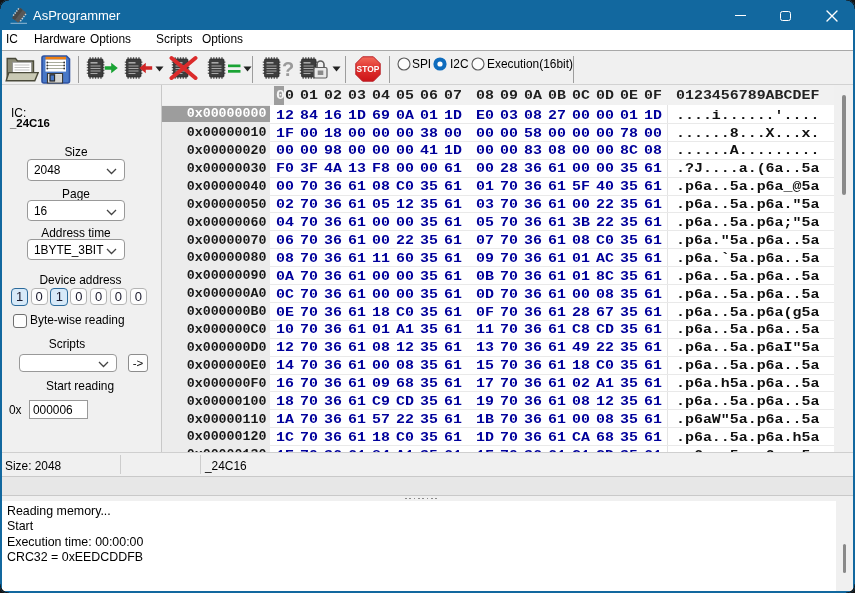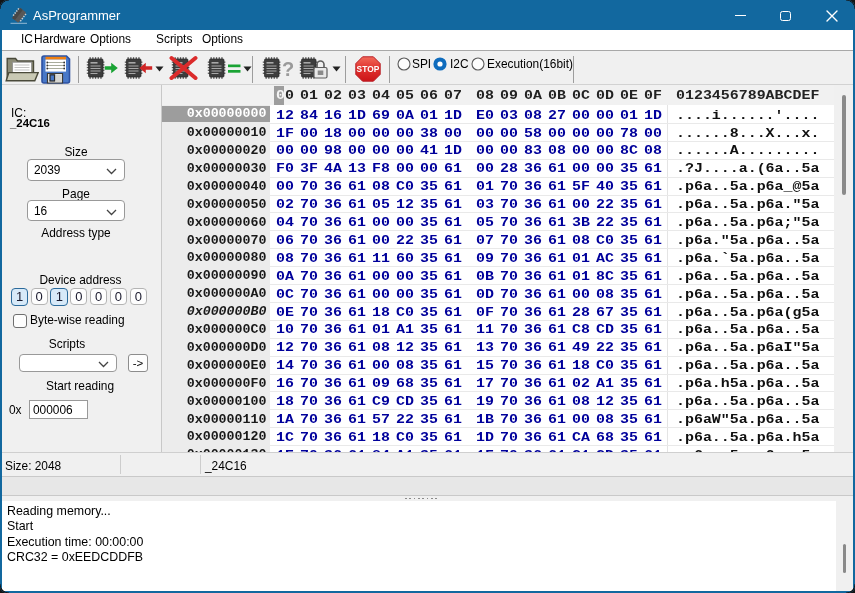--- a/index.html
+++ b/index.html
@@ -35,21 +35,21 @@
 </svg>
 <div class="abs" style="left:33px;top:8px;font-size:13px;color:#fff;">AsProgrammer</div>
 <div class="abs" style="left:735px;top:15px;width:11px;height:1.4px;background:#fff;"></div>
 <div class="abs" style="left:780px;top:10.5px;width:10.5px;height:10.5px;border:1.3px solid #fff;border-radius:2.5px;"></div>
 <svg class="abs" style="left:825px;top:9px;" width="14" height="14" viewBox="0 0 14 14">
 <path d="M2 2 L12 12 M12 2 L2 12" stroke="#fff" stroke-width="1.4" stroke-linecap="round"></path>
     </svg>
 <div class="abs" style="left:0;top:0;width:9px;height:9px;background:radial-gradient(circle 9px at 9px 9px, rgba(0,0,0,0) 8.2px, #141414 8.8px);"></div>
 <div class="abs" style="left:846px;top:0;width:9px;height:9px;background:radial-gradient(circle 9px at 0px 9px, rgba(0,0,0,0) 8.2px, #141414 8.8px);"></div>
 <div class="abs" style="left:2px;top:30px;width:851px;height:20px;background:#fff;"></div>
-<div class="abs" style="left:21px;top:32px;font-size:11.9px;color:#000;">IC</div>
+<div class="abs" style="left:6px;top:32px;font-size:11.9px;color:#000;">IC</div>
 <div class="abs" style="left:34px;top:32px;font-size:11.9px;color:#000;">Hardware</div>
 <div class="abs" style="left:90px;top:32px;font-size:11.9px;color:#000;">Options</div>
 <div class="abs" style="left:156px;top:32px;font-size:11.9px;color:#000;">Scripts</div>
 <div class="abs" style="left:202px;top:32px;font-size:11.9px;color:#000;">Options</div>
 <div class="abs" style="left:2px;top:50px;width:851px;height:1px;background:#a8a8a8;"></div>
 <div class="abs" style="left:2px;top:51px;width:851px;height:33px;background:#F0F0F0;"></div>
 <div class="abs" style="left:2px;top:84px;width:851px;height:1px;background:#d2d2d2;"></div>
 <svg class="abs" style="left:5px;top:55px;" width="34" height="28" viewBox="0 0 34 28">
 <path d="M2.2 24 L2.2 3.5 L10.5 3.5 L12.5 6 L28.5 6 L28.5 24 Z" fill="#8c8c78" stroke="#4a4a3a" stroke-width="1.4"></path>
 <rect x="7.6" y="7.2" width="19" height="11.5" fill="#fff" stroke="#909090" stroke-width="0.9"></rect>
@@ -486,21 +486,21 @@
 <div class="abs mono hx" style="left:444.0px;top:285.6px;">61</div>
 <div class="abs mono hx" style="left:476.0px;top:285.6px;">0D</div>
 <div class="abs mono hx" style="left:500.0px;top:285.6px;">70</div>
 <div class="abs mono hx" style="left:524.0px;top:285.6px;">36</div>
 <div class="abs mono hx" style="left:548.0px;top:285.6px;">61</div>
 <div class="abs mono hx" style="left:572.0px;top:285.6px;">00</div>
 <div class="abs mono hx" style="left:596.0px;top:285.6px;">08</div>
 <div class="abs mono hx" style="left:620.0px;top:285.6px;">35</div>
 <div class="abs mono hx" style="left:644.0px;top:285.6px;">61</div>
 <div class="abs mono asc" style="left:676.4px;top:285.6px;">.p6a..5a.p6a..5a</div>
-<div class="abs mono gut" style="left:162px;top:303.09999999999997px;width:108px;height:17.9px;font-style:italic;">0x000000B0</div>
+<div class="abs mono gut" style="left:162px;top:303.09999999999997px;width:108px;height:17.9px;">0x000000B0</div>
 <div class="abs" style="left:270px;top:319.79999999999995px;width:564px;height:1px;background:#e9e9e9;"></div>
 <div class="abs mono hx" style="left:276.0px;top:303.5px;">0E</div>
 <div class="abs mono hx" style="left:300.0px;top:303.5px;">70</div>
 <div class="abs mono hx" style="left:324.0px;top:303.5px;">36</div>
 <div class="abs mono hx" style="left:348.0px;top:303.5px;">61</div>
 <div class="abs mono hx" style="left:372.0px;top:303.5px;">18</div>
 <div class="abs mono hx" style="left:396.0px;top:303.5px;">C0</div>
 <div class="abs mono hx" style="left:420.0px;top:303.5px;">35</div>
 <div class="abs mono hx" style="left:444.0px;top:303.5px;">61</div>
 <div class="abs mono hx" style="left:476.0px;top:303.5px;">0F</div>
@@ -661,33 +661,39 @@
 <div class="abs mono hx" style="left:572.0px;top:446.7px;">C1</div>
 <div class="abs mono hx" style="left:596.0px;top:446.7px;">CD</div>
 <div class="abs mono hx" style="left:620.0px;top:446.7px;">35</div>
 <div class="abs mono hx" style="left:644.0px;top:446.7px;">61</div>
 <div class="abs mono asc" style="left:676.4px;top:446.7px;">.p6a..5a.p6a..5a</div>
 <div class="abs" style="left:2px;top:452px;width:851px;height:1px;background:#cfcfcf;"></div>
 <div class="abs lbl" style="left:11px;top:105.5px;">IC:</div>
 <div class="abs" style="left:10px;top:116.5px;font-size:11.4px;font-weight:bold;">_24C16</div>
 <div class="abs lbl" style="left:27px;top:145px;width:98px;text-align:center;">Size</div>
 <div class="combo" style="left:27px;top:159px;width:98px;height:22px;">
-      <span style="position:absolute;left:6px;top:3px;">2039</span>
+      <span style="position:absolute;left:6px;top:3px;">2048</span>
       <svg width="11" height="7" viewBox="0 0 11 7" style="position:absolute;right:7px;top:8px;">
         <path d="M1 1 L5.5 5.5 L10 1" fill="none" stroke="#444" stroke-width="1.3"></path>
       </svg>
     </div>
 <div class="abs lbl" style="left:27px;top:186.5px;width:98px;text-align:center;">Page</div>
 <div class="combo" style="left:27px;top:200px;width:98px;height:21px;">
       <span style="position:absolute;left:6px;top:2.5px;">16</span>
       <svg width="11" height="7" viewBox="0 0 11 7" style="position:absolute;right:7px;top:8px;">
         <path d="M1 1 L5.5 5.5 L10 1" fill="none" stroke="#444" stroke-width="1.3"></path>
       </svg>
     </div>
-<div class="abs lbl" style="left:27px;top:226px;width:98px;text-align:center;">Address type</div>
+<div class="abs lbl" style="left:27px;top:226px;width:98px;text-align:center;">Address time</div>
+<div class="combo" style="left:27px;top:239px;width:98px;height:21px;">
+      <span style="position:absolute;left:6px;top:2.5px;">1BYTE_3BIT</span>
+      <svg width="11" height="7" viewBox="0 0 11 7" style="position:absolute;right:7px;top:8px;">
+        <path d="M1 1 L5.5 5.5 L10 1" fill="none" stroke="#444" stroke-width="1.3"></path>
+      </svg>
+    </div>
 <div class="abs lbl" style="left:27px;top:272.5px;width:107px;text-align:center;">Device address</div>
 <div class="abs" style="left:10.7px;top:287.5px;width:17.8px;height:18px;background:#d7e9f8;border:1.6px solid #2b6a9b;border-radius:4px;font-size:13px;text-align:center;line-height:15px;color:#1a1a2e;">1</div>
 <div class="abs" style="left:30.55px;top:288px;width:17px;height:17.4px;background:#fdfdfd;border:1px solid #b4b4b4;border-radius:4px;font-size:13px;text-align:center;line-height:15.5px;color:#1a1a2e;">0</div>
 <div class="abs" style="left:50.400000000000006px;top:287.5px;width:17.8px;height:18px;background:#d7e9f8;border:1.6px solid #2b6a9b;border-radius:4px;font-size:13px;text-align:center;line-height:15px;color:#1a1a2e;">1</div>
 <div class="abs" style="left:70.25px;top:288px;width:17px;height:17.4px;background:#fdfdfd;border:1px solid #b4b4b4;border-radius:4px;font-size:13px;text-align:center;line-height:15.5px;color:#1a1a2e;">0</div>
 <div class="abs" style="left:90.10000000000001px;top:288px;width:17px;height:17.4px;background:#fdfdfd;border:1px solid #b4b4b4;border-radius:4px;font-size:13px;text-align:center;line-height:15.5px;color:#1a1a2e;">0</div>
 <div class="abs" style="left:109.95px;top:288px;width:17px;height:17.4px;background:#fdfdfd;border:1px solid #b4b4b4;border-radius:4px;font-size:13px;text-align:center;line-height:15.5px;color:#1a1a2e;">0</div>
 <div class="abs" style="left:129.8px;top:288px;width:17px;height:17.4px;background:#fdfdfd;border:1px solid #b4b4b4;border-radius:4px;font-size:13px;text-align:center;line-height:15.5px;color:#1a1a2e;">0</div>
 <div class="abs" style="left:13px;top:314px;width:13.5px;height:13.5px;background:#fdfdfd;border:1px solid #6e6e6e;border-radius:3px;"></div>
 <div class="abs lbl" style="left:30px;top:313px;">Byte-wise reading</div>

